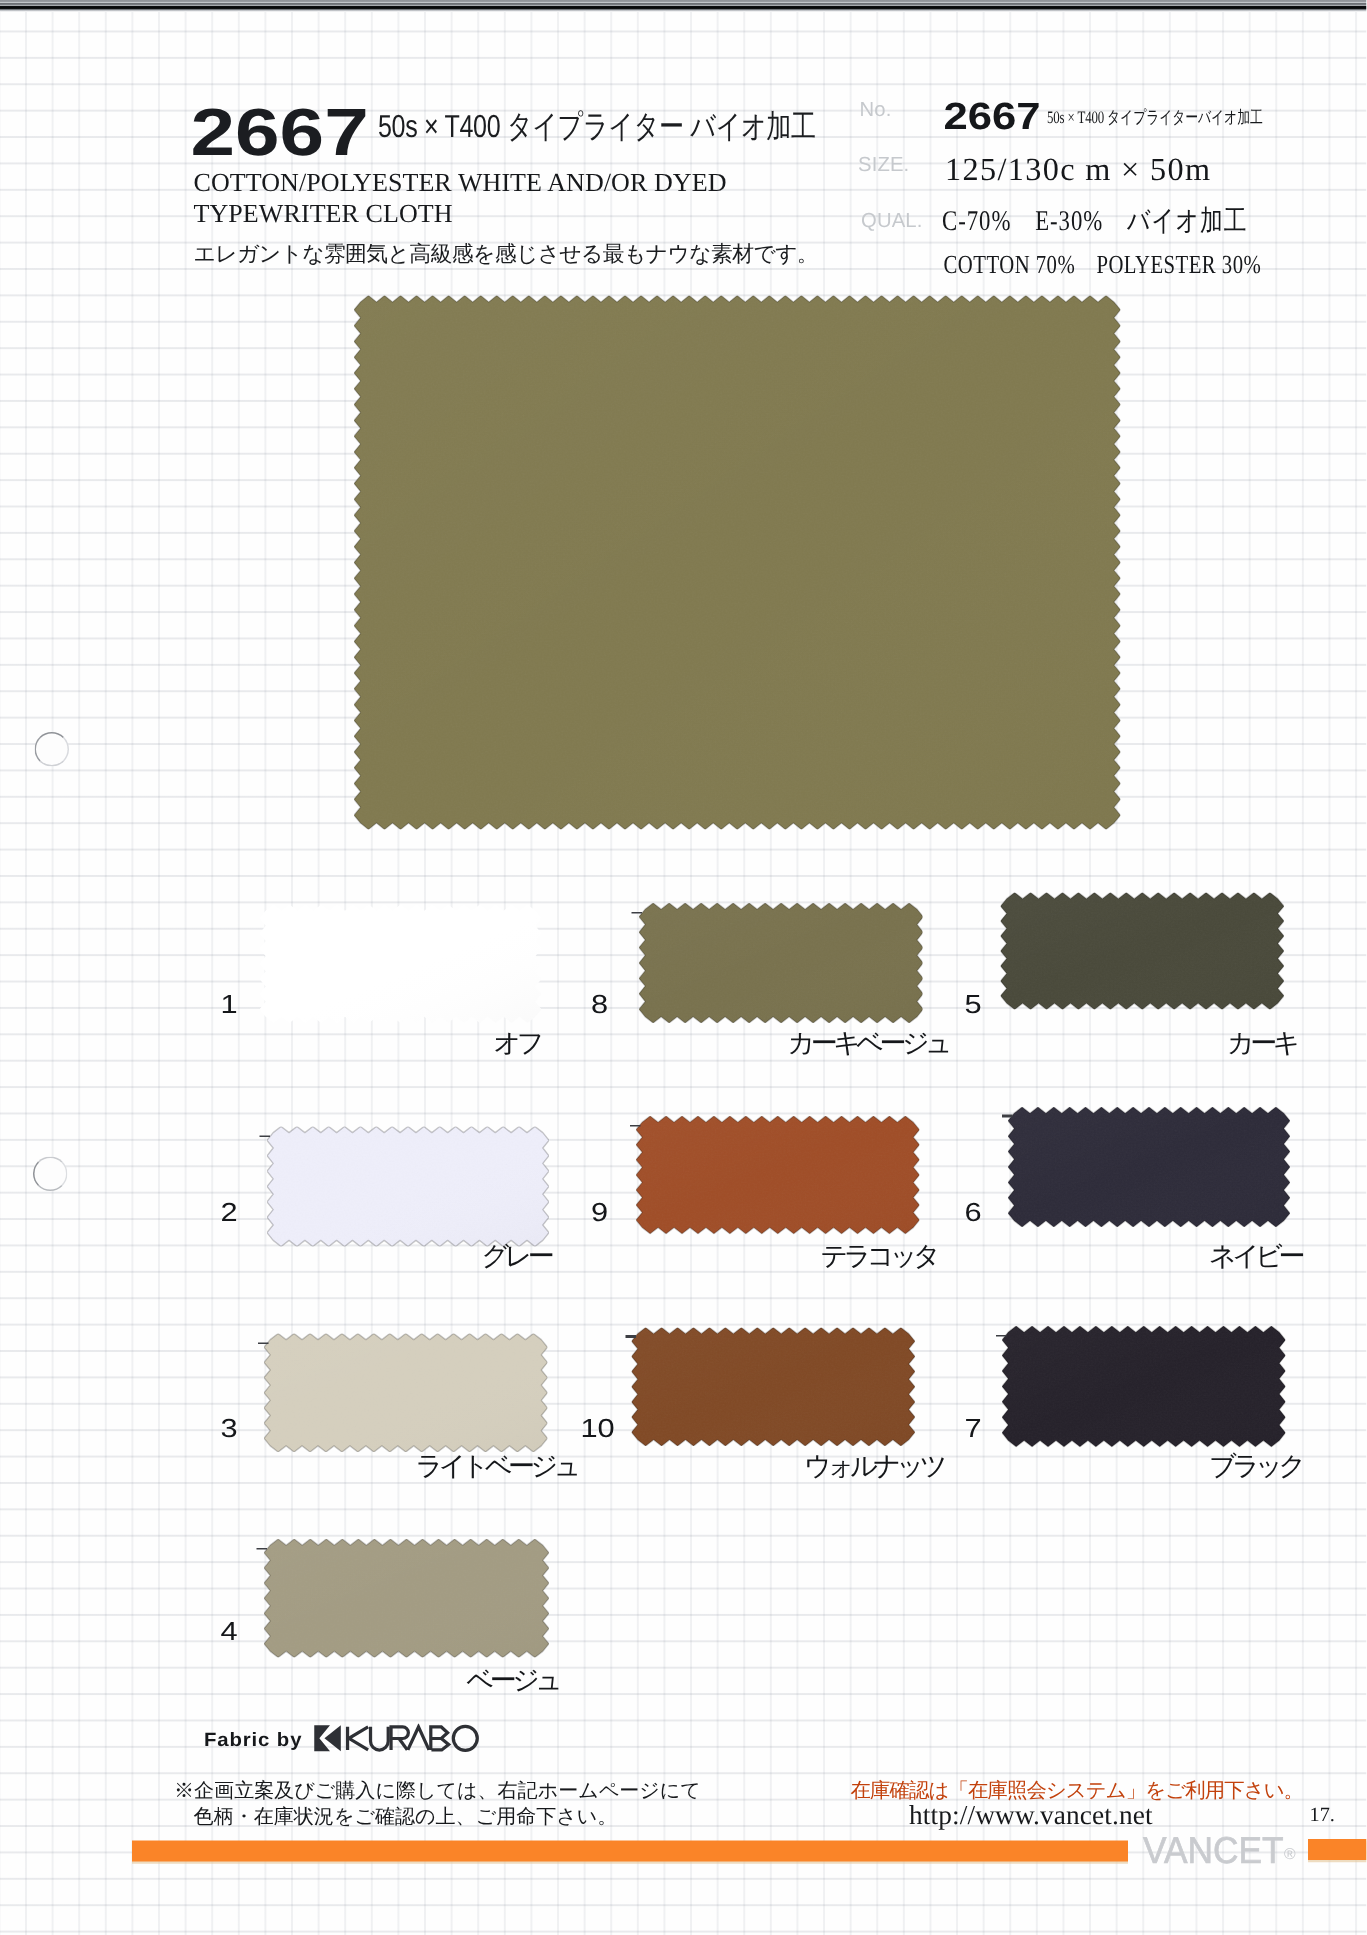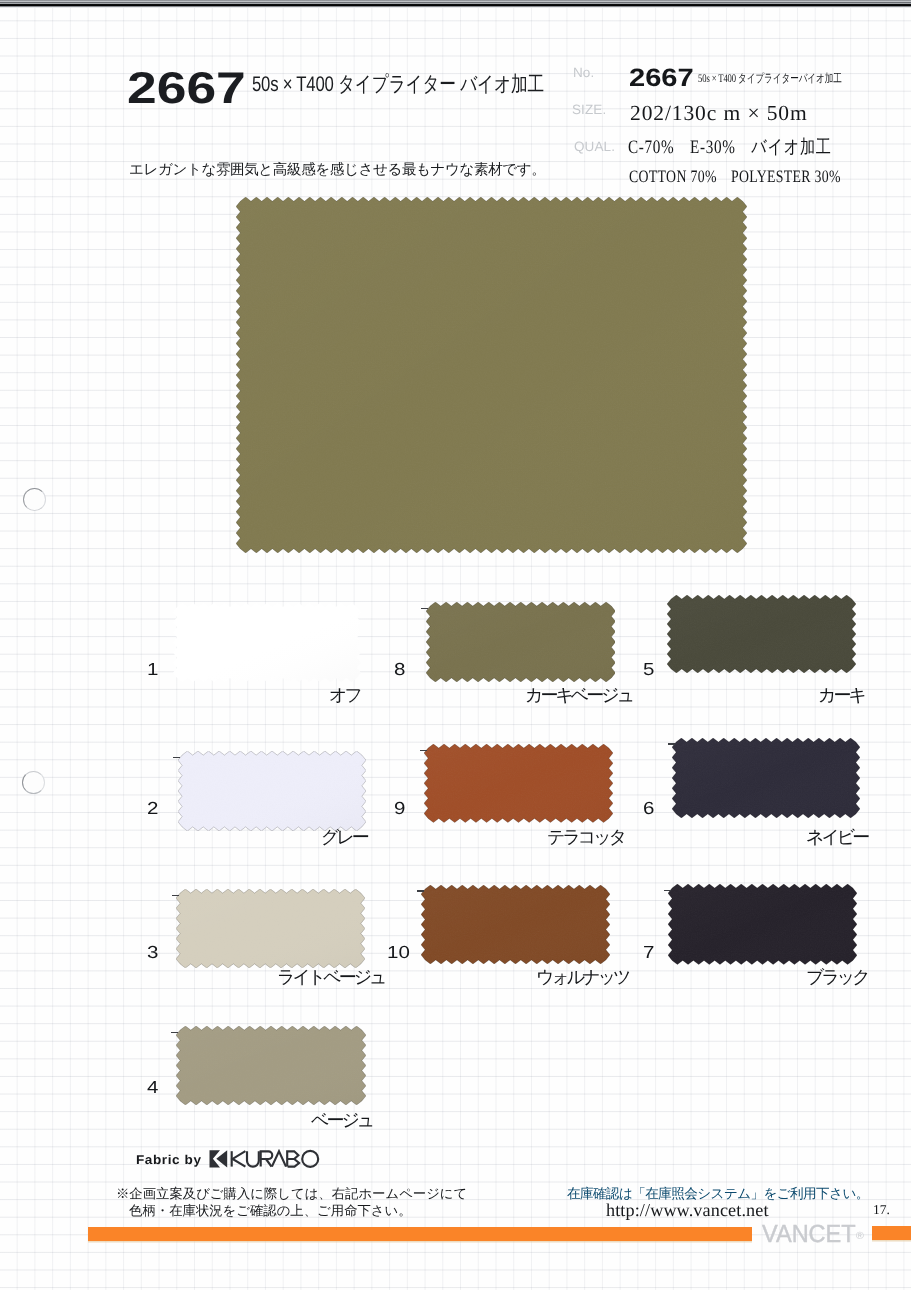--- a/index.html
+++ b/index.html
@@ -83,21 +83,21 @@
   .fab-by{position:absolute;left:136px;top:1154px;font-family:"Liberation Sans",sans-serif;
     font-weight:bold;font-size:12.8px;color:#16181b;letter-spacing:0.55px;line-height:1;
     display:inline-block;transform:scaleX(1.06);transform-origin:left top;}
   .kurabo{position:absolute;left:209px;top:1149px;}
   .kurabo svg{display:block;}
   .note{position:absolute;left:116px;top:1186px;font-family:"Liberation Serif",serif;font-size:13.3px;
     color:#17191c;line-height:16.8px;white-space:nowrap;
     display:inline-block;transform:scaleX(1.005);transform-origin:left top;}
   .note2{margin-left:13px;}
   .stock{position:absolute;left:567px;top:1186px;font-family:"Liberation Serif",serif;font-size:13.6px;
-    color:#0c4a6e;white-space:nowrap;line-height:1.2;letter-spacing:-0.6px;
+    color:#c2410c;white-space:nowrap;line-height:1.2;letter-spacing:-0.6px;
     display:inline-block;transform:scaleX(1.0);transform-origin:left top;}
   .url{position:absolute;left:606px;top:1200px;font-family:"Liberation Serif",serif;font-size:18.2px;
     color:#17191c;letter-spacing:0.1px;white-space:nowrap;line-height:1.1;}
   .pageno{position:absolute;left:873px;top:1202px;font-family:"Liberation Serif",serif;font-size:13.5px;
     color:#17191c;line-height:1.2;}
   .bar{position:absolute;height:13.5px;background:#fa8428;
     box-shadow:0 1.5px 0 rgba(226,196,150,0.60);}
   .vancet{position:absolute;left:762px;top:1222px;font-family:"Liberation Sans",sans-serif;
     font-size:24.9px;color:#c9cbcf;letter-spacing:0px;line-height:1;white-space:nowrap;
     -webkit-text-stroke:0.45px #c9cbcf;
@@ -110,30 +110,34 @@
 
 <div id="page">
   <div class="grid">
     <div class="gridv"></div>
     <div class="gridh"></div>
   </div>
   <div class="topband"></div>
 
   <div class="hdr-code"><span>2667</span></div>
   <div class="hdr-sub">50s × T400 タイプライター バイオ加工</div>
+  <div class="hdr-en">
+    <div>COTTON/POLYESTER WHITE AND/OR DYED</div>
+    <div>TYPEWRITER CLOTH</div>
+  </div>
   <div class="hdr-jp">エレガントな雰囲気と高級感を感じさせる最もナウな素材です。</div>
 
   <div class="spec">
     <div class="spec-lab" style="left:573px;top:66px">No.</div>
     <div class="spec-lab" style="left:572px;top:103px">SIZE.</div>
     <div class="spec-lab" style="left:574px;top:140px">QUAL.</div>
 
     <div class="spec-no">2667</div>
     <div class="spec-note">50s × T400 タイプライターバイオ加工</div>
-    <div class="spec-size">202/130c m × 50m</div>
+    <div class="spec-size">125/130c m × 50m</div>
     <div class="spec-q1">C-70%　E-30%　バイオ加工</div>
     <div class="spec-q2">COTTON 70%　POLYESTER 30%</div>
   </div>
 
   <div id="main-swatch" style="position: absolute; left: 236px; top: 197px;"><svg width="511" height="356" viewBox="0 0 511 356">
         <defs>
           <filter id="nzm" x="0" y="0" width="100%" height="100%">
             <feTurbulence type="fractalNoise" baseFrequency="0.85 0.95" numOctaves="3" seed="10" result="n"></feTurbulence>
             <feColorMatrix in="n" type="saturate" values="0"></feColorMatrix>
             <feComponentTransfer>

